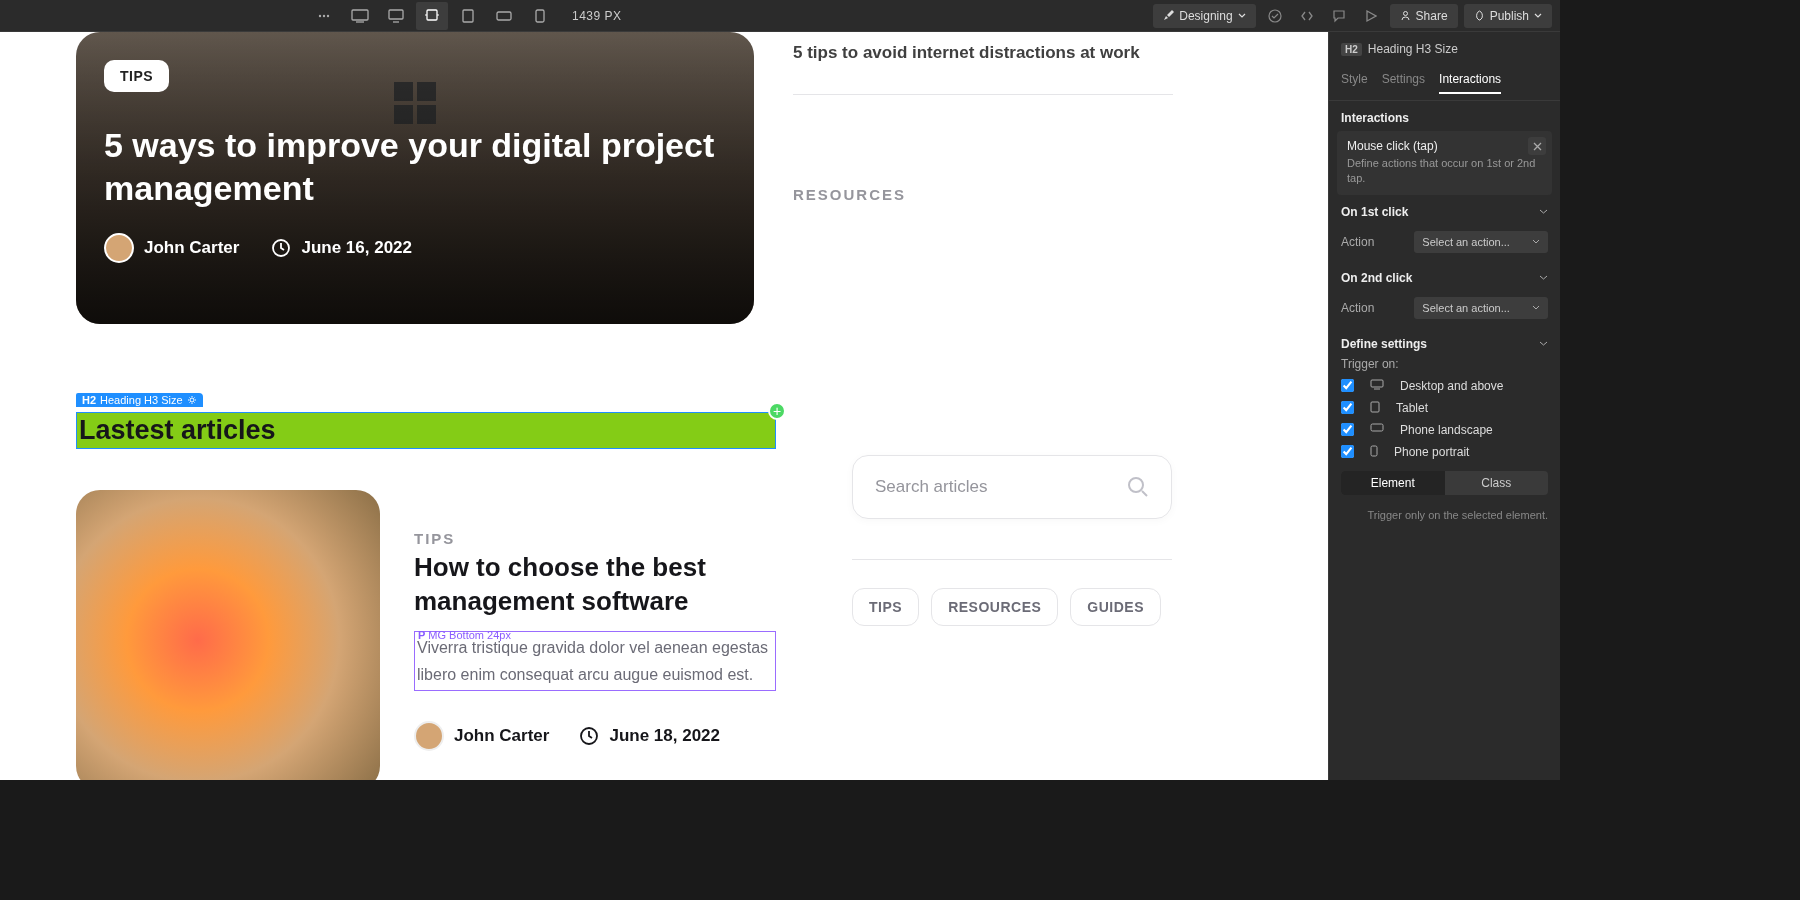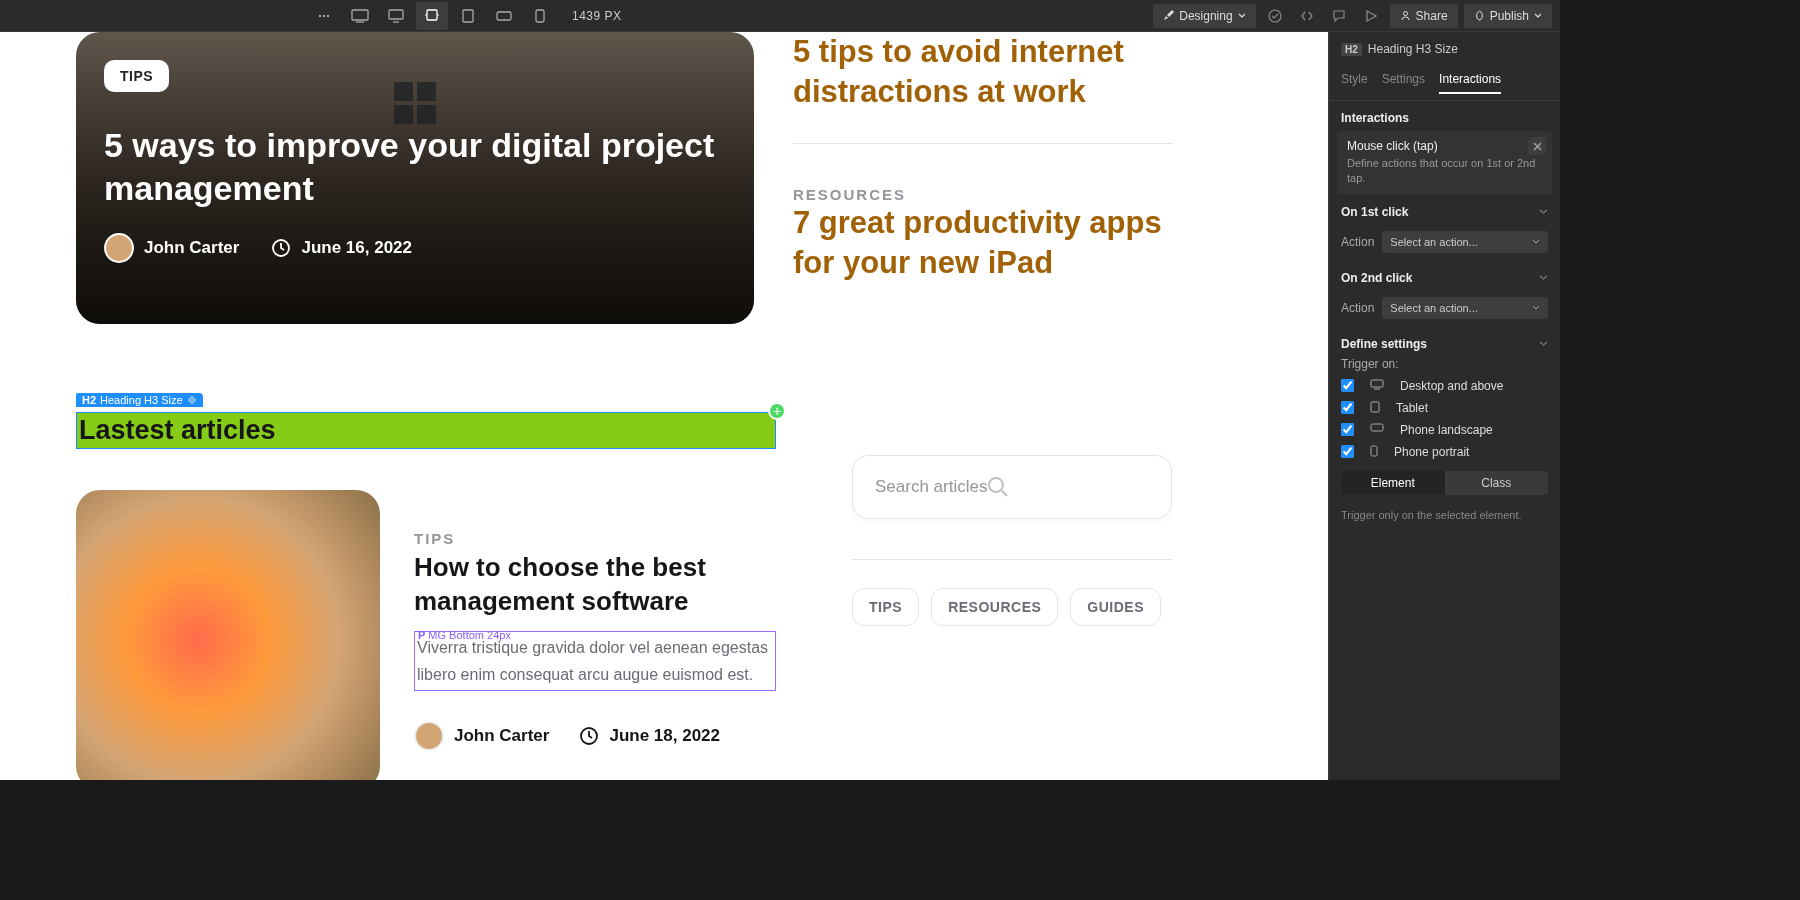--- a/index.html
+++ b/index.html
@@ -27,21 +27,21 @@
 .hero-title { color: #fff; font-size: 34px; font-weight: 700; margin-top: 32px; line-height: 1.25; }
 .hero-meta { display: flex; align-items: center; gap: 32px; margin-top: 24px; color: #fff; font-size: 17px; font-weight: 600; }
 .avatar { width: 30px; height: 30px; border-radius: 50%; background: #d4a574; display: inline-block; border: 2px solid #fff; }
 .meta-item { display: flex; align-items: center; gap: 10px; }
 .windows-logo { position: absolute; left: 50%; top: 50px; transform: translateX(-50%); width: 42px; height: 42px; }
 .wl-q { position: absolute; width: 19px; height: 19px; background: #333; }
 
 
 .side-article { position: absolute; left: 793px; width: 380px; }
 .side-cat { color: #95959c; font-size: 15px; font-weight: 700; letter-spacing: 2px; text-transform: uppercase; }
-.side-title { color: #a16207; font-size: 31px; font-weight: 700; line-height: 1.3; }
+.side-title { color: #404040; font-size: 17px; font-weight: 700; margin-top: 10px; line-height: 1.3; }
 
 
 .selected-heading-wrap { position: absolute; left: 76px; top: 380px; width: 700px; }
 .sel-label { position: absolute; top: -19px; left: 0; background: #1f8fff; color: #fff; font-size: 11px; padding: 1px 6px; display: flex; align-items: center; gap: 4px; border-radius: 2px 4px 0 0; }
 .sel-box { border: 1px solid #1f8fff; background: #84cc16; padding: 2px 2px; }
 .sel-box h2 { color: #16161a; font-size: 27px; font-weight: 700; }
 .sel-add-btn { position: absolute; right: -10px; top: -10px; width: 18px; height: 18px; border-radius: 50%; background: #4cd964; color: #fff; display: flex; align-items: center; justify-content: center; font-size: 14px; border: 2px solid #fff; }
 
 
 .article2 { position: absolute; left: 76px; top: 458px; display: flex; gap: 34px; width: 700px; }
@@ -51,46 +51,46 @@
 .article2-title { color: #16161a; font-size: 26px; font-weight: 700; margin-top: 4px; line-height: 1.3; }
 .p-label { position: absolute; background: transparent; color: #8a5cff; font-size: 11px; padding: 2px 4px; display: flex; align-items: center; gap: 3px; }
 .article2-desc { color: #6b6b76; font-size: 16px; line-height: 1.7; border: 1px solid #9a6cff; padding: 2px; margin-top: 12px; }
 .article2-meta { display: flex; align-items: center; gap: 30px; margin-top: 30px; color: #16161a; font-size: 17px; font-weight: 600; }
 .avatar2 { width: 30px; height: 30px; border-radius: 50%; background: #d4a574; border: 2px solid #eee; }
 
 
 .widget { position: absolute; left: 852px; top: 395px; width: 320px; }
 .widget-logo { display: flex; align-items: center; gap: 10px; font-size: 23px; font-weight: 700; color: #16161a; }
 .widget-desc { color: #6b6b76; font-size: 16px; line-height: 1.75; margin-top: 22px; }
-.search-box { margin-top: 28px; border: 1px solid #e5e5e8; border-radius: 16px; padding: 20px 22px; display: flex; align-items: center; color: #95959c; font-size: 17px; box-shadow: 0 2px 8px rgba(0,0,0,0.03); }
+.search-box { margin-top: 28px; border: 1px solid #e5e5e8; border-radius: 16px; padding: 20px 22px; display: flex; align-items: center; justify-content: space-between; color: #95959c; font-size: 17px; box-shadow: 0 2px 8px rgba(0,0,0,0.03); }
 .widget-hr { border: none; border-top: 1px solid #e5e5e8; margin-top: 40px; }
 .tag-row { display: flex; gap: 12px; margin-top: 28px; }
 .tag-chip { border: 1px solid #e5e5e8; border-radius: 12px; padding: 10px 16px; color: #6b6b76; font-size: 14px; font-weight: 600; letter-spacing: 0.5px; }
 
 
 .panel { width: 232px; background: #2b2b2b; color: #ddd; font-size: 12px; overflow-y: auto; border-left: 1px solid #3a3a3a; }
 .panel-bc { display: flex; align-items: center; gap: 6px; color: #ccc; padding: 10px 12px; font-size: 12px; }
 .panel-tabs { display: flex; gap: 14px; padding: 0 12px 6px; border-bottom: 1px solid #3a3a3a; }
 .panel-tab { color: #888; padding: 6px 0; cursor: pointer; }
 .panel-tab.active { color: #fff; border-bottom: 2px solid #fff; }
 .panel-h { font-weight: 600; color: #eee; padding: 10px 12px 6px; }
 .trigger-box { background: #333; margin: 0 8px; border-radius: 4px; padding: 8px 10px; position: relative; }
 .trigger-title { color: #eee; font-weight: 500; }
 .trigger-desc { color: #999; margin-top: 3px; font-size: 11px; line-height: 1.4; }
 .trigger-close { position: absolute; right: 6px; top: 6px; color: #888; cursor: pointer; width: 18px; height: 18px; display: flex; align-items: center; justify-content: center; background: #3d3d3d; border-radius: 3px; }
-.panel-row { display: flex; align-items: center; justify-content: space-between; padding: 8px 12px; }
+.panel-row { display: flex; align-items: center; justify-content: space-between; padding: 8px 12px; gap: 32px; }
 .panel-row-h { display: flex; align-items: center; justify-content: space-between; padding: 10px 12px 4px; font-weight: 600; color: #eee; }
 .action-sel { background: #3d3d3d; border: none; color: #ccc; padding: 5px 8px; border-radius: 3px; flex: 1; margin-left: 8px; font-size: 11px; display: flex; justify-content: space-between; align-items: center; }
 .panel-label { color: #aaa; }
 .chk-row { display: flex; align-items: flex-start; gap: 16px; padding: 4px 12px; }
 .chk { width: 13px; height: 13px; accent-color: #1f8fff; }
 .seg { display: flex; margin: 8px 12px 4px; background: #3a3a3a; border-radius: 4px; overflow: hidden; }
 .seg-btn { flex: 1; text-align: center; padding: 5px 0; cursor: pointer; color: #ccc; }
 .seg-btn.active { background: #242424; color: #fff; }
-.panel-note { color: #888; text-align: left; padding: 10px 12px; font-size: 11px; }
+.panel-note { color: #888; text-align: right; padding: 10px 12px; font-size: 11px; }
 
 svg { display: block; }
 </style>
 </head>
 <body>
 
 <div class="topbar">
   <div class="topbar-left">
     <div class="topbar-icon">
       <svg width="14" height="14" viewBox="0 0 14 14">
@@ -214,21 +214,20 @@
           </div>
         </div>
       </div>
 
       <div class="side-article" style="top:0">
         <div class="side-title">5 tips to avoid internet distractions at work</div>
         <hr style="margin-top:30px;border:none;border-top:1px solid #e5e5e8">
       </div>
       <div class="side-article" style="top:154px">
         <div class="side-cat">RESOURCES</div>
-        <div class="side-title">7 great productivity apps for your new iPad</div>
       </div>
 
       <div class="selected-heading-wrap">
         <div class="sel-label">
           <span style="font-weight:700">H2</span>
           <span>Heading H3 Size</span>
           <svg width="10" height="10" viewBox="0 0 10 10">
               <circle cx="5" cy="5" r="2" fill="none" stroke="#fff"></circle>
               <path d="M5 1 v1 M5 8 v1 M1 5 h1 M8 5 h1 M2.5 2.5 l.7.7 M6.8 6.8 l.7.7 M2.5 7.5 l.7-.7 M6.8 3.2 l.7-.7" stroke="#fff"></path>
             </svg>

